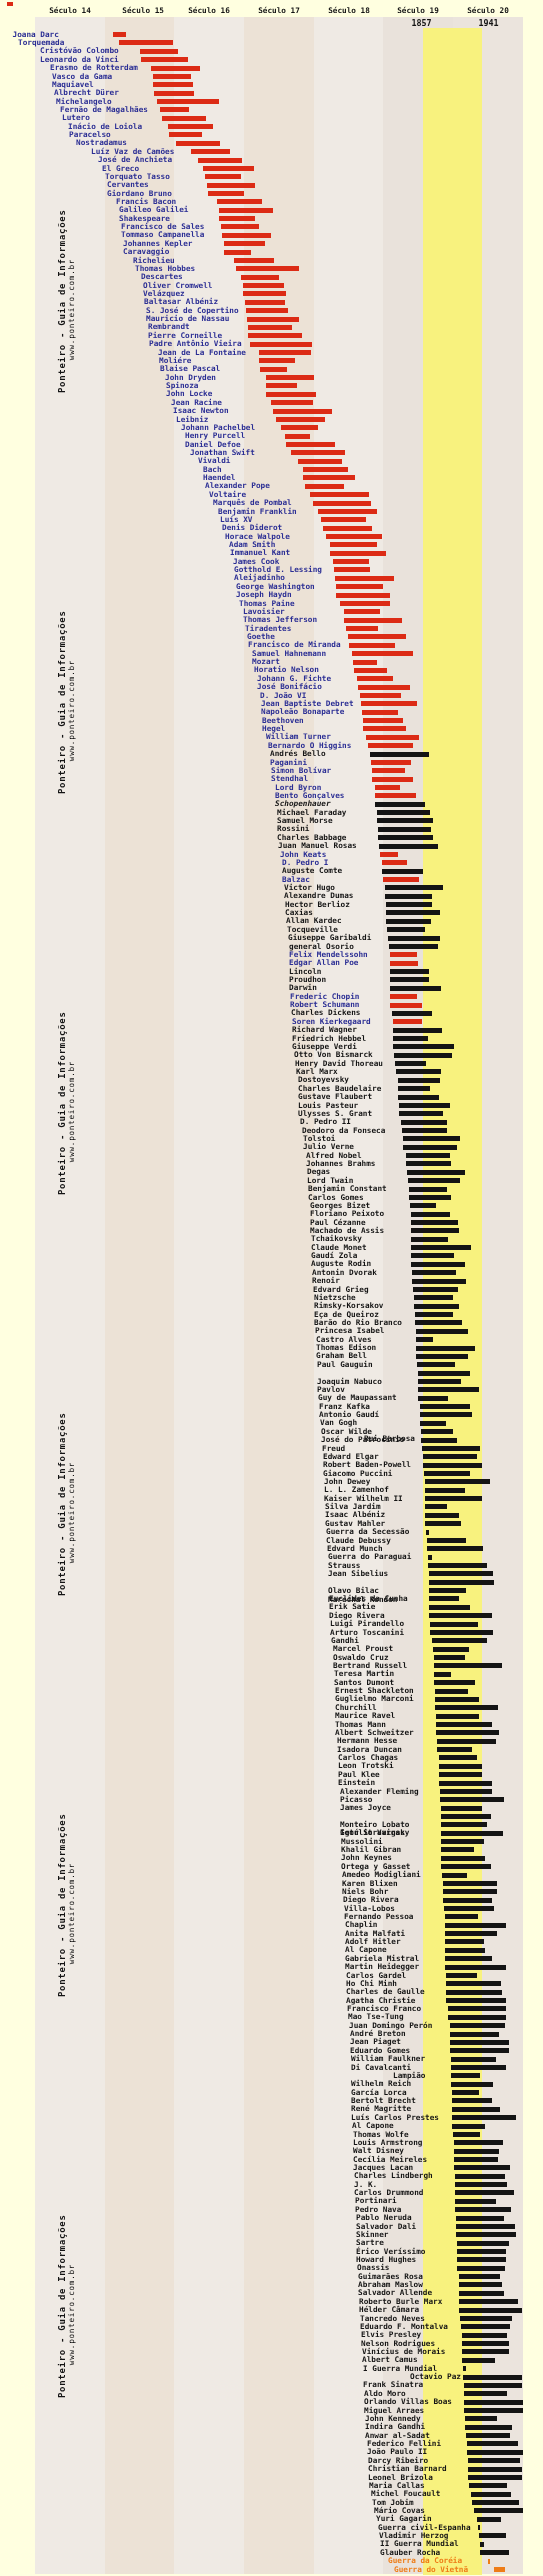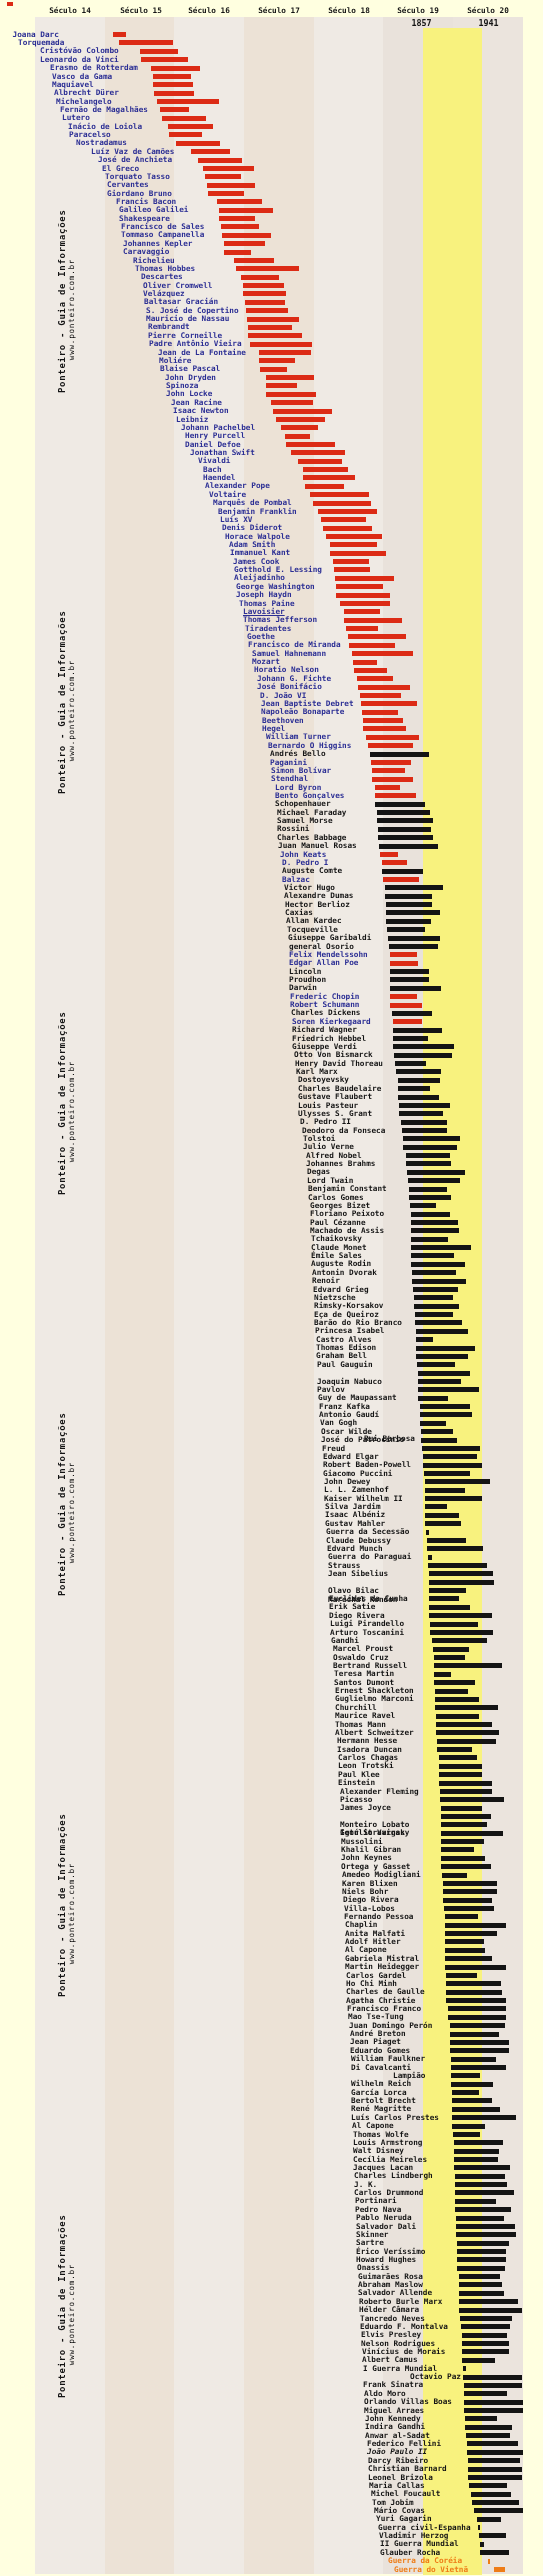--- a/index.html
+++ b/index.html
@@ -29,21 +29,21 @@
       <div class="band" style="left: 105px; width: 70px; background: rgb(236, 226, 214);"></div>
       <div class="band" style="left: 174px; width: 70px; background: rgb(239, 234, 228);"></div>
       <div class="band" style="left: 244px; width: 70px; background: rgb(236, 226, 214);"></div>
       <div class="band" style="left: 314px; width: 70px; background: rgb(239, 234, 228);"></div>
       <div class="band" style="left: 383px; width: 70px; background: rgb(233, 226, 219);"></div>
       <div class="band" style="left: 453px; width: 70px; background: rgb(235, 228, 221);"></div>
     </div>
   <div id="highlight" class="hl-band" style="left: 423px; width: 59px; background: rgb(248, 242, 126);"></div>
   <div id="centuries">
       <div class="century" style="left: 35px; width: 70px;">Século 14</div>
-      <div class="century" style="left: 106px; width: 70px;">Século 15</div>
+      <div class="century" style="left: 94px; width: 70px; text-align: right;">Século 15</div>
       <div class="century" style="left: 174px; width: 70px;">Século 16</div>
       <div class="century" style="left: 244px; width: 70px;">Século 17</div>
       <div class="century" style="left: 314px; width: 70px;">Século 18</div>
       <div class="century" style="left: 383px; width: 70px;">Século 19</div>
       <div class="century" style="left: 453px; width: 70px;">Século 20</div>
     </div>
   <div id="yr-start" class="yr" style="left: 399px;">1857</div>
   <div id="yr-end" class="yr" style="left: 466px;">1941</div>
   <div id="rows">
       <div class="plabel" style="left: 12.5px; top: 31px; color: rgb(43, 46, 148);">Joana Darc</div>
@@ -103,21 +103,21 @@
       <div class="plabel" style="left: 133px; top: 257px; color: rgb(43, 46, 148);">Richelieu</div>
       <div class="bar" style="left: 234px; top: 258px; width: 40px; height: 4.9px; background: rgb(220, 43, 21);"></div>
       <div class="plabel" style="left: 135px; top: 265px; color: rgb(43, 46, 148);">Thomas Hobbes</div>
       <div class="bar" style="left: 236px; top: 266px; width: 63px; height: 4.9px; background: rgb(220, 43, 21);"></div>
       <div class="plabel" style="left: 141px; top: 273px; color: rgb(43, 46, 148);">Descartes</div>
       <div class="bar" style="left: 241px; top: 275px; width: 38px; height: 4.9px; background: rgb(220, 43, 21);"></div>
       <div class="plabel" style="left: 143px; top: 282px; color: rgb(43, 46, 148);">Oliver Cromwell</div>
       <div class="bar" style="left: 243px; top: 283px; width: 41px; height: 4.9px; background: rgb(220, 43, 21);"></div>
       <div class="plabel" style="left: 143px; top: 290px; color: rgb(43, 46, 148);">Velázquez</div>
       <div class="bar" style="left: 243px; top: 291px; width: 43px; height: 4.9px; background: rgb(220, 43, 21);"></div>
-      <div class="plabel" style="left: 144px; top: 298px; color: rgb(43, 46, 148);">Baltasar Gracián</div>
+      <div class="plabel" style="left: 144px; top: 298px; color: rgb(43, 46, 148);">Baltasar Albéniz</div>
       <div class="bar" style="left: 245px; top: 300px; width: 40px; height: 4.9px; background: rgb(220, 43, 21);"></div>
       <div class="plabel" style="left: 146px; top: 307px; color: rgb(43, 46, 148);">S. José de Copertino</div>
       <div class="bar" style="left: 246px; top: 308px; width: 42px; height: 4.9px; background: rgb(220, 43, 21);"></div>
       <div class="plabel" style="left: 146px; top: 315px; color: rgb(43, 46, 148);">Mauricio de Nassau</div>
       <div class="bar" style="left: 247px; top: 317px; width: 52px; height: 4.9px; background: rgb(220, 43, 21);"></div>
       <div class="plabel" style="left: 148px; top: 323px; color: rgb(43, 46, 148);">Rembrandt</div>
       <div class="bar" style="left: 248px; top: 325px; width: 44px; height: 4.9px; background: rgb(220, 43, 21);"></div>
       <div class="plabel" style="left: 148px; top: 332px; color: rgb(43, 46, 148);">Pierre Corneille</div>
       <div class="bar" style="left: 248px; top: 333px; width: 54px; height: 4.9px; background: rgb(220, 43, 21);"></div>
       <div class="plabel" style="left: 149px; top: 340px; color: rgb(43, 46, 148);">Padre Antônio Vieira</div>
@@ -177,21 +177,21 @@
       <div class="plabel" style="left: 234px; top: 566px; color: rgb(43, 46, 148);">Gotthold E. Lessing</div>
       <div class="bar" style="left: 334px; top: 567px; width: 36px; height: 4.9px; background: rgb(220, 43, 21);"></div>
       <div class="plabel" style="left: 234px; top: 574px; color: rgb(43, 46, 148);">Aleijadinho</div>
       <div class="bar" style="left: 335px; top: 576px; width: 59px; height: 4.9px; background: rgb(220, 43, 21);"></div>
       <div class="plabel" style="left: 236px; top: 583px; color: rgb(43, 46, 148);">George Washington</div>
       <div class="bar" style="left: 336px; top: 584px; width: 47px; height: 4.9px; background: rgb(220, 43, 21);"></div>
       <div class="plabel" style="left: 236px; top: 591px; color: rgb(43, 46, 148);">Joseph Haydn</div>
       <div class="bar" style="left: 336px; top: 593px; width: 54px; height: 4.9px; background: rgb(220, 43, 21);"></div>
       <div class="plabel" style="left: 239px; top: 600px; color: rgb(43, 46, 148);">Thomas Paine</div>
       <div class="bar" style="left: 340px; top: 601px; width: 50px; height: 4.9px; background: rgb(220, 43, 21);"></div>
-      <div class="plabel" style="left: 243px; top: 608px; color: rgb(43, 46, 148); text-decoration: underline;">Lavoisier</div>
+      <div class="plabel" style="left: 243px; top: 608px; color: rgb(43, 46, 148);">Lavoisier</div>
       <div class="bar" style="left: 344px; top: 609px; width: 36px; height: 4.9px; background: rgb(220, 43, 21);"></div>
       <div class="plabel" style="left: 243px; top: 616px; color: rgb(43, 46, 148);">Thomas Jefferson</div>
       <div class="bar" style="left: 344px; top: 618px; width: 58px; height: 4.9px; background: rgb(220, 43, 21);"></div>
       <div class="plabel" style="left: 245px; top: 625px; color: rgb(43, 46, 148);">Tiradentes</div>
       <div class="bar" style="left: 346px; top: 626px; width: 32px; height: 4.9px; background: rgb(220, 43, 21);"></div>
       <div class="plabel" style="left: 247px; top: 633px; color: rgb(43, 46, 148);">Goethe</div>
       <div class="bar" style="left: 348px; top: 634px; width: 58px; height: 4.9px; background: rgb(220, 43, 21);"></div>
       <div class="plabel" style="left: 248px; top: 641px; color: rgb(43, 46, 148);">Francisco de Miranda</div>
       <div class="bar" style="left: 349px; top: 643px; width: 46px; height: 4.9px; background: rgb(220, 43, 21);"></div>
       <div class="plabel" style="left: 252px; top: 650px; color: rgb(43, 46, 148);">Samuel Hahnemann</div>
@@ -223,21 +223,21 @@
       <div class="plabel" style="left: 270px; top: 759px; color: rgb(43, 46, 148);">Paganini</div>
       <div class="bar" style="left: 371px; top: 760px; width: 40px; height: 4.9px; background: rgb(220, 43, 21);"></div>
       <div class="plabel" style="left: 271px; top: 767px; color: rgb(43, 46, 148);">Simon Bolívar</div>
       <div class="bar" style="left: 372px; top: 768px; width: 33px; height: 4.9px; background: rgb(220, 43, 21);"></div>
       <div class="plabel" style="left: 271px; top: 775px; color: rgb(43, 46, 148);">Stendhal</div>
       <div class="bar" style="left: 372px; top: 777px; width: 41px; height: 4.9px; background: rgb(220, 43, 21);"></div>
       <div class="plabel" style="left: 275px; top: 784px; color: rgb(43, 46, 148);">Lord Byron</div>
       <div class="bar" style="left: 375px; top: 785px; width: 25px; height: 4.9px; background: rgb(220, 43, 21);"></div>
       <div class="plabel" style="left: 275px; top: 792px; color: rgb(43, 46, 148);">Bento Gonçalves</div>
       <div class="bar" style="left: 375px; top: 793px; width: 41px; height: 4.9px; background: rgb(220, 43, 21);"></div>
-      <div class="plabel" style="left: 275px; top: 800px; color: rgb(20, 20, 20);">Schopenhauer</div>
+      <div class="plabel" style="left: 275px; top: 800px; color: rgb(20, 20, 20); font-style: italic;">Schopenhauer</div>
       <div class="bar" style="left: 375px; top: 802px; width: 50px; height: 4.9px; background: rgb(20, 20, 20);"></div>
       <div class="plabel" style="left: 277px; top: 809px; color: rgb(20, 20, 20);">Michael Faraday</div>
       <div class="bar" style="left: 377px; top: 810px; width: 53px; height: 4.9px; background: rgb(20, 20, 20);"></div>
       <div class="plabel" style="left: 277px; top: 817px; color: rgb(20, 20, 20);">Samuel Morse</div>
       <div class="bar" style="left: 377px; top: 818px; width: 56px; height: 4.9px; background: rgb(20, 20, 20);"></div>
       <div class="plabel" style="left: 277px; top: 825px; color: rgb(20, 20, 20);">Rossini</div>
       <div class="bar" style="left: 378px; top: 827px; width: 53px; height: 4.9px; background: rgb(20, 20, 20);"></div>
       <div class="plabel" style="left: 277px; top: 834px; color: rgb(20, 20, 20);">Charles Babbage</div>
       <div class="bar" style="left: 378px; top: 835px; width: 55px; height: 4.9px; background: rgb(20, 20, 20);"></div>
       <div class="plabel" style="left: 278px; top: 842px; color: rgb(20, 20, 20);">Juan Manuel Rosas</div>
@@ -331,21 +331,21 @@
       <div class="plabel" style="left: 310px; top: 1210px; color: rgb(20, 20, 20);">Floriano Peixoto</div>
       <div class="bar" style="left: 411px; top: 1212px; width: 39px; height: 4.9px; background: rgb(20, 20, 20);"></div>
       <div class="plabel" style="left: 310px; top: 1219px; color: rgb(20, 20, 20);">Paul Cézanne</div>
       <div class="bar" style="left: 411px; top: 1220px; width: 47px; height: 4.9px; background: rgb(20, 20, 20);"></div>
       <div class="plabel" style="left: 310px; top: 1227px; color: rgb(20, 20, 20);">Machado de Assis</div>
       <div class="bar" style="left: 411px; top: 1228px; width: 48px; height: 4.9px; background: rgb(20, 20, 20);"></div>
       <div class="plabel" style="left: 311px; top: 1235px; color: rgb(20, 20, 20);">Tchaikovsky</div>
       <div class="bar" style="left: 411px; top: 1237px; width: 37px; height: 4.9px; background: rgb(20, 20, 20);"></div>
       <div class="plabel" style="left: 311px; top: 1244px; color: rgb(20, 20, 20);">Claude Monet</div>
       <div class="bar" style="left: 411px; top: 1245px; width: 60px; height: 4.9px; background: rgb(20, 20, 20);"></div>
-      <div class="plabel" style="left: 311px; top: 1252px; color: rgb(20, 20, 20);">Émile Sales</div>
+      <div class="plabel" style="left: 311px; top: 1252px; color: rgb(20, 20, 20);">Gaudí Zola</div>
       <div class="bar" style="left: 411px; top: 1253px; width: 43px; height: 4.9px; background: rgb(20, 20, 20);"></div>
       <div class="plabel" style="left: 311px; top: 1260px; color: rgb(20, 20, 20);">Auguste Rodin</div>
       <div class="bar" style="left: 411px; top: 1262px; width: 54px; height: 4.9px; background: rgb(20, 20, 20);"></div>
       <div class="plabel" style="left: 312px; top: 1269px; color: rgb(20, 20, 20);">Antonin Dvorak</div>
       <div class="bar" style="left: 412px; top: 1270px; width: 44px; height: 4.9px; background: rgb(20, 20, 20);"></div>
       <div class="plabel" style="left: 312px; top: 1277px; color: rgb(20, 20, 20);">Renoir</div>
       <div class="bar" style="left: 412px; top: 1279px; width: 54px; height: 4.9px; background: rgb(20, 20, 20);"></div>
       <div class="plabel" style="left: 313px; top: 1286px; color: rgb(20, 20, 20);">Edvard Grieg</div>
       <div class="bar" style="left: 413px; top: 1287px; width: 45px; height: 4.9px; background: rgb(20, 20, 20);"></div>
       <div class="plabel" style="left: 314px; top: 1294px; color: rgb(20, 20, 20);">Nietzsche</div>
@@ -617,21 +617,21 @@
       <div class="plabel" style="left: 364px; top: 2407px; color: rgb(20, 20, 20);">Miguel Arraes</div>
       <div class="bar" style="left: 464px; top: 2408px; width: 59px; height: 4.9px; background: rgb(20, 20, 20);"></div>
       <div class="plabel" style="left: 365px; top: 2415px; color: rgb(20, 20, 20);">John Kennedy</div>
       <div class="bar" style="left: 465px; top: 2416px; width: 32px; height: 4.9px; background: rgb(20, 20, 20);"></div>
       <div class="plabel" style="left: 365px; top: 2423px; color: rgb(20, 20, 20);">Indira Gandhi</div>
       <div class="bar" style="left: 465px; top: 2425px; width: 47px; height: 4.9px; background: rgb(20, 20, 20);"></div>
       <div class="plabel" style="left: 365px; top: 2432px; color: rgb(20, 20, 20);">Anwar al-Sadat</div>
       <div class="bar" style="left: 466px; top: 2433px; width: 44px; height: 4.9px; background: rgb(20, 20, 20);"></div>
       <div class="plabel" style="left: 367px; top: 2440px; color: rgb(20, 20, 20);">Federico Fellini</div>
       <div class="bar" style="left: 467px; top: 2441px; width: 51px; height: 4.9px; background: rgb(20, 20, 20);"></div>
-      <div class="plabel" style="left: 367px; top: 2448px; color: rgb(20, 20, 20); font-style: italic;">João Paulo II</div>
+      <div class="plabel" style="left: 367px; top: 2448px; color: rgb(20, 20, 20);">João Paulo II</div>
       <div class="bar" style="left: 467px; top: 2450px; width: 56px; height: 4.9px; background: rgb(20, 20, 20);"></div>
       <div class="plabel" style="left: 368px; top: 2457px; color: rgb(20, 20, 20);">Darcy Ribeiro</div>
       <div class="bar" style="left: 468px; top: 2458px; width: 52px; height: 4.9px; background: rgb(20, 20, 20);"></div>
       <div class="plabel" style="left: 368px; top: 2465px; color: rgb(20, 20, 20);">Christian Barnard</div>
       <div class="bar" style="left: 468px; top: 2467px; width: 54px; height: 4.9px; background: rgb(20, 20, 20);"></div>
       <div class="plabel" style="left: 368px; top: 2474px; color: rgb(20, 20, 20);">Leonel Brizola</div>
       <div class="bar" style="left: 468px; top: 2475px; width: 54px; height: 4.9px; background: rgb(20, 20, 20);"></div>
       <div class="plabel" style="left: 369px; top: 2482px; color: rgb(20, 20, 20);">Maria Callas</div>
       <div class="bar" style="left: 469px; top: 2483px; width: 38px; height: 4.9px; background: rgb(20, 20, 20);"></div>
       <div class="plabel" style="left: 371px; top: 2490px; color: rgb(20, 20, 20);">Michel Foucault</div>

